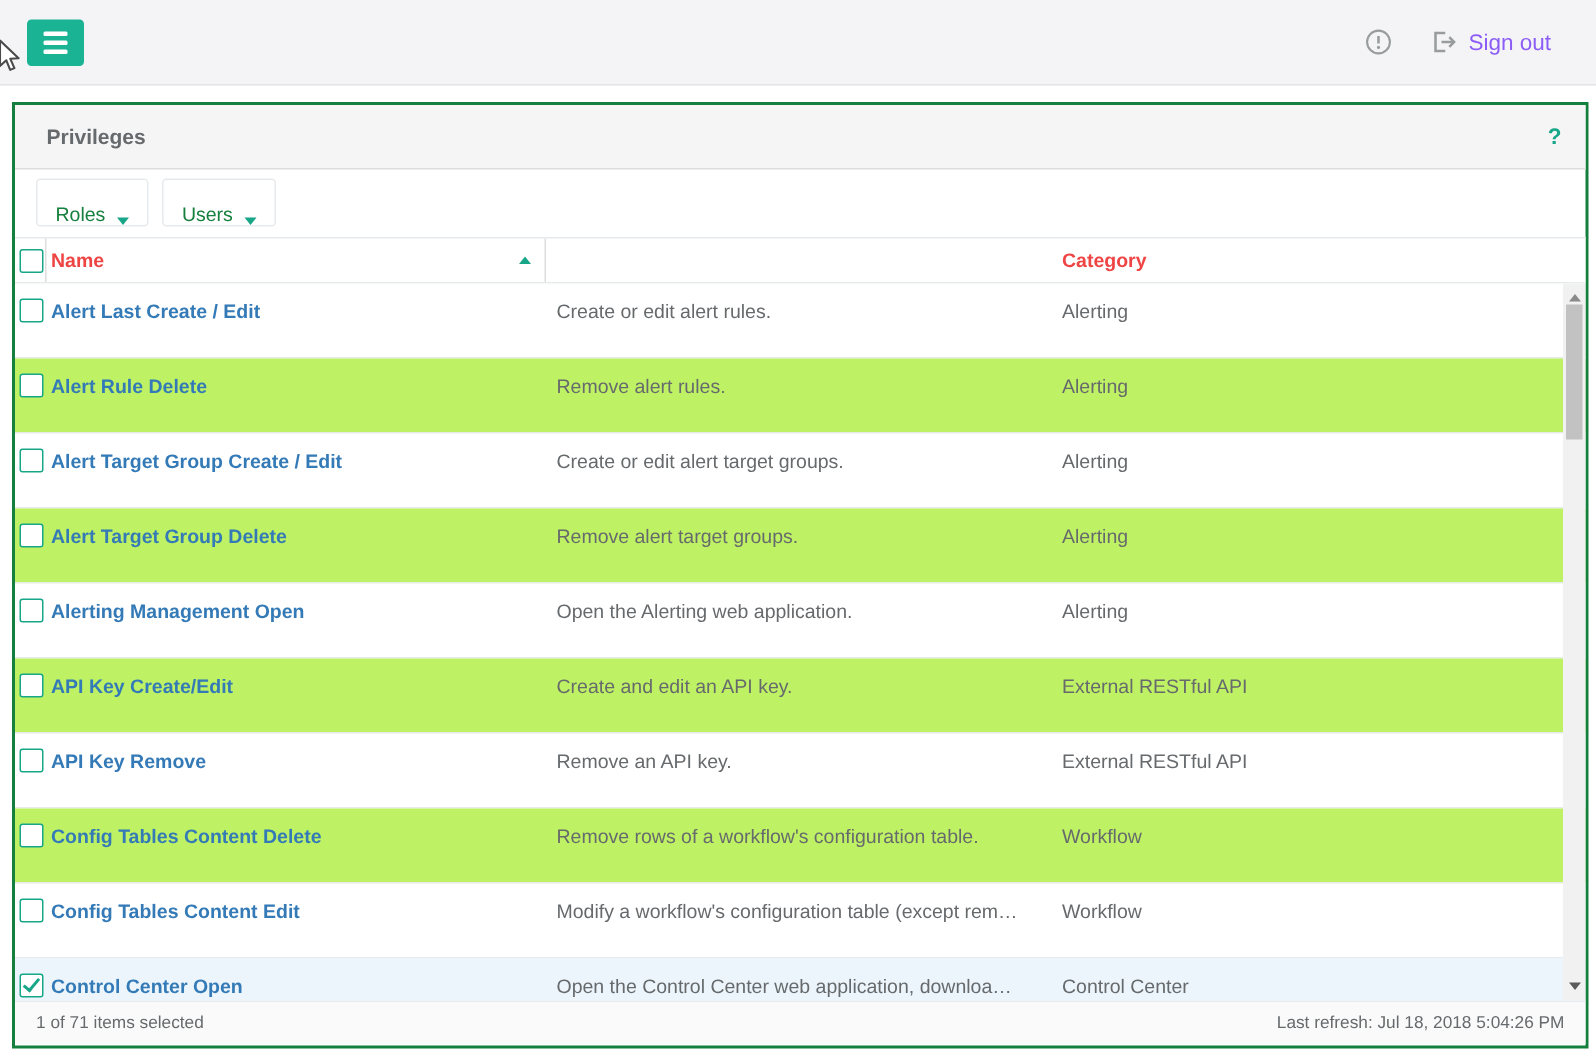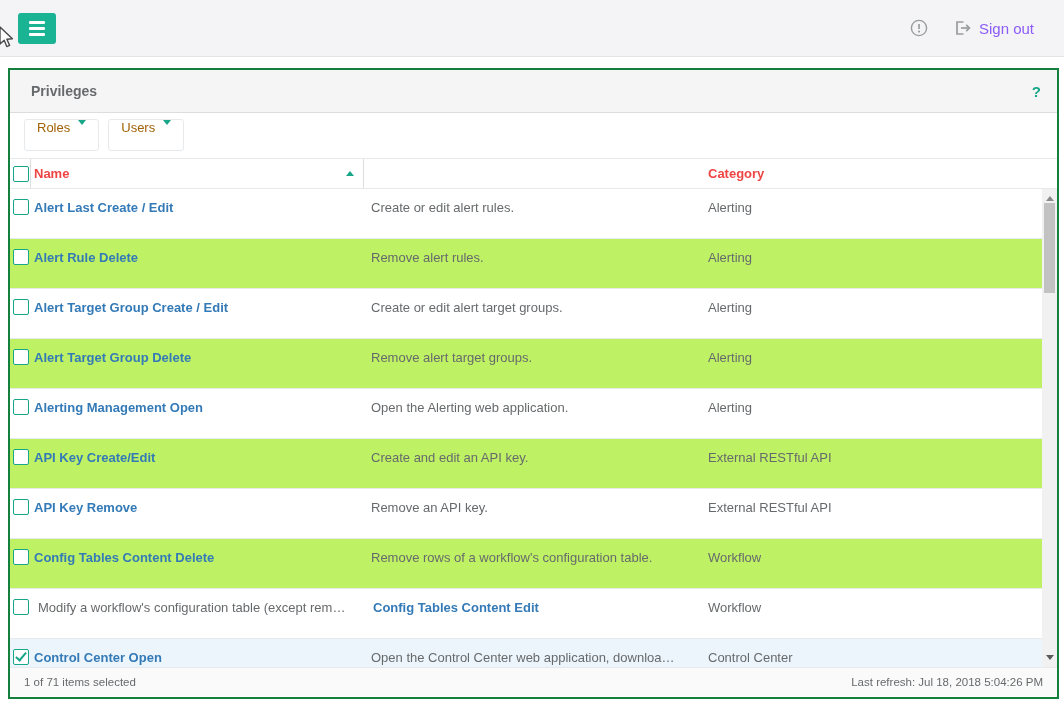--- a/index.html
+++ b/index.html
@@ -31,22 +31,22 @@
   .panel-header {
     height:43px; border-bottom:1px solid #dddddd; background:#f5f5f6;
     display:flex; align-items:center; justify-content:space-between;
     padding:0 16px 0 21px; box-sizing:border-box;
     font-size:14px; font-weight:bold; color:#676a6c;
   }
   .help-link { color:#18a689; font-weight:bold; font-size:15px; cursor:pointer; }
   .toolbar { height:45px; box-sizing:border-box; padding:6px 0 0 5px; display:flex; }
   .btn-dropdown {
     height:32px; margin-left:9px; background:#fff; border:1px solid #e7eaec;
-    border-radius:3px; padding:0 12px; font-size:13px; color:#a16207;
-    display:flex; align-items:flex-start; gap:8px; cursor:pointer;
+    border-radius:3px; padding:0 12px; font-size:13px; color:#15803d;
+    display:flex; align-items:flex-end; gap:8px; cursor:pointer;
   }
   .caret-down {
     width:0; height:0; border-left:4px solid transparent; border-right:4px solid transparent;
     border-top:5px solid #18a689;
   }
   
   .thead {
     display:flex; height:31px; box-sizing:border-box;
     border-top:1px solid #e7eaec; border-bottom:1px solid #e7eaec;
     font-weight:bold; font-size:13px; color:#ef4444; background:#fff;
@@ -218,22 +218,22 @@
 
     <div class="row striped">
       <div class="td td-check"><span class="checkbox"></span></div>
       <div class="td td-name"><a href="#">Config Tables Content Delete</a></div>
       <div class="td td-desc">Remove rows of a workflow's configuration table.</div>
       <div class="td td-cat">Workflow</div>
     </div>
 
     <div class="row">
       <div class="td td-check"><span class="checkbox"></span></div>
+      <div class="td td-name"><a href="#">Config Tables Content Edit</a></div>
       <div class="td td-desc">Modify a workflow's configuration table (except rem…</div>
-      <div class="td td-name"><a href="#">Config Tables Content Edit</a></div>
       <div class="td td-cat">Workflow</div>
     </div>
 
     <div class="row selected">
       <div class="td td-check"><span class="checkbox checked"></span></div>
       <div class="td td-name"><a href="#">Control Center Open</a></div>
       <div class="td td-desc">Open the Control Center web application, downloa…</div>
       <div class="td td-cat">Control Center</div>
     </div>
 

